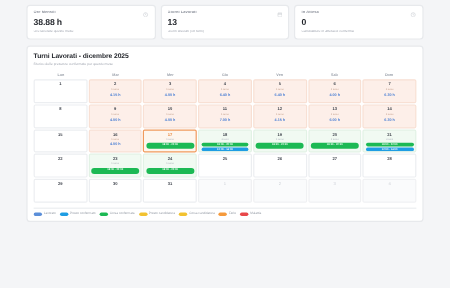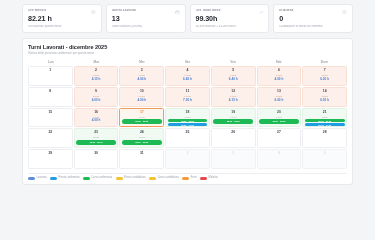--- a/index.html
+++ b/index.html
@@ -184,21 +184,21 @@
     line-height:1;
   }
 </style>
 </head>
 <body>
 
 <div class="kpi-strip">
 
   <div class="kpi-card">
     <div class="kpi-label">Ore Mensili</div>
-    <div class="kpi-value">82.21 h</div>
+    <div class="kpi-value">38.88 h</div>
     <div class="kpi-sub">Ore lavorate questo mese</div>
     <span class="kpi-icon">
       <svg viewBox="0 0 24 24" fill="none" stroke="currentColor" stroke-width="2.2">
         <circle cx="12" cy="12" r="9"></circle>
           <path d="M12 7v5l3 2"></path>
       </svg>
     </span>
   </div>
 
   <div class="kpi-card">
@@ -206,31 +206,20 @@
     <div class="kpi-value">13</div>
     <div class="kpi-sub">Giorni lavorati (18 turni)</div>
     <span class="kpi-icon">
       <svg viewBox="0 0 24 24" fill="none" stroke="currentColor" stroke-width="2.2">
         <rect x="3" y="5" width="18" height="16" rx="2"></rect>
           <path d="M3 10h18M8 3v4M16 3v4"></path>
       </svg>
     </span>
   </div>
 
-  <div class="kpi-card">
-    <div class="kpi-label">Ore Totali Mese</div>
-    <div class="kpi-value">99.30h</div>
-    <div class="kpi-sub">66.30h lavorate + 33.00h future</div>
-    <span class="kpi-icon">
-      <svg viewBox="0 0 24 24" fill="none" stroke="currentColor" stroke-width="2.2">
-        <path d="M3 17l6-6 4 4 8-8"></path>
-          <path d="M16 7h5v5"></path>
-      </svg>
-    </span>
-  </div>
 
   <div class="kpi-card">
     <div class="kpi-label">In Attesa</div>
     <div class="kpi-value">0</div>
     <div class="kpi-sub">Candidature in attesa di conferma</div>
     <span class="kpi-icon">
       <svg viewBox="0 0 24 24" fill="none" stroke="currentColor" stroke-width="2.2">
         <circle cx="12" cy="12" r="9"></circle>
           <path d="M12 7v5l3 2"></path>
       </svg>

